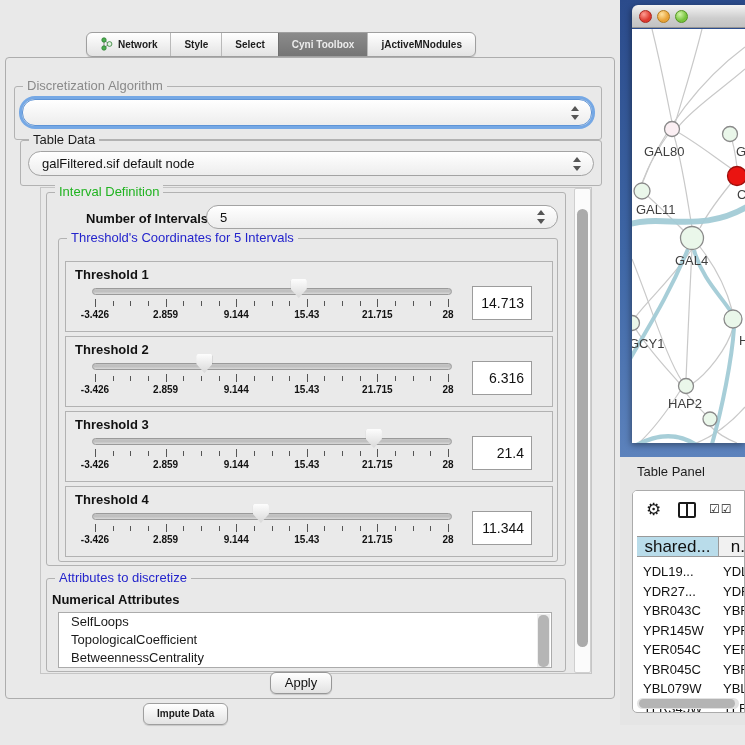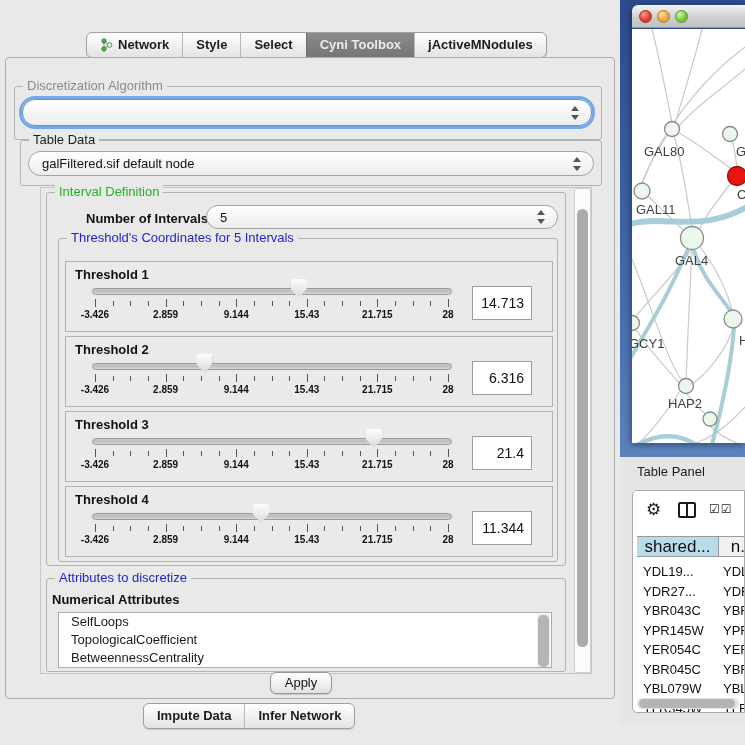--- a/index.html
+++ b/index.html
@@ -9,21 +9,21 @@
   .abs { position:absolute; }
 
   
   #cp-titlebar { left:0; top:0; width:620px; height:28px; background:#ececec; }
   #cp-title { left:10px; top:7px; font-size:13px; color:#1d1d1d; }
   #float-btn { left:576px; top:8px; width:13px; height:13px; border:2px solid #222; border-radius:2px; background:transparent; }
   #close-btn { left:597px; top:4px; font-size:15px; font-weight:bold; color:#111; }
 
   .tabbar { display:flex; border:1px solid #9f9f9f; border-radius:6px; overflow:hidden;
     background:linear-gradient(#ffffff,#e3e3e3); box-shadow:0 1px 1px rgba(0,0,0,.15); }
-  .tab { padding:4px 13px 5px 13px; font-size:13px; font-weight:bold; color:#1c1c1c;
+  .tab { padding:4px 13px 5px 13px; font-size:10px; font-weight:bold; color:#1c1c1c;
     border-left:1px solid #b9b9b9; display:flex; align-items:center; gap:5px; white-space:nowrap; }
   .tab:first-child { border-left:none; }
   .tab.selected { background:linear-gradient(#8b8b8b,#757575); color:#ececec; border-left-color:#6f6f6f; }
   #top-tabs { left:86px; top:32px; }
   #bottom-tabs { left:143px; top:703px; }
 
   #outer-panel { left:5px; top:57px; width:610px; height:642px; border:1px solid #adadad;
     border-radius:4px; background:#e9e9e9; }
 
   .group { position:absolute; border:1px solid #b2b2b2; border-radius:3px; }
@@ -363,23 +363,20 @@
         <div class="thumb"></div>
       </div>
   </div>
 
   <div class="abs" id="apply-btn">Apply</div>
 
   <div class="abs tabbar" id="bottom-tabs">
       <div class="tab">
         <span>Impute Data</span>
       </div>
-      <div class="tab">
-        <span>Infer Network</span>
-      </div>
     </div>
 
   <div class="abs" id="right-side">
     <div id="desktop"></div>
 
     <div id="net-window">
       <div id="net-titlebar">
         <div class="traffic" id="tl-red"></div>
         <div class="traffic" id="tl-yellow"></div>
         <div class="traffic" id="tl-green"></div>

